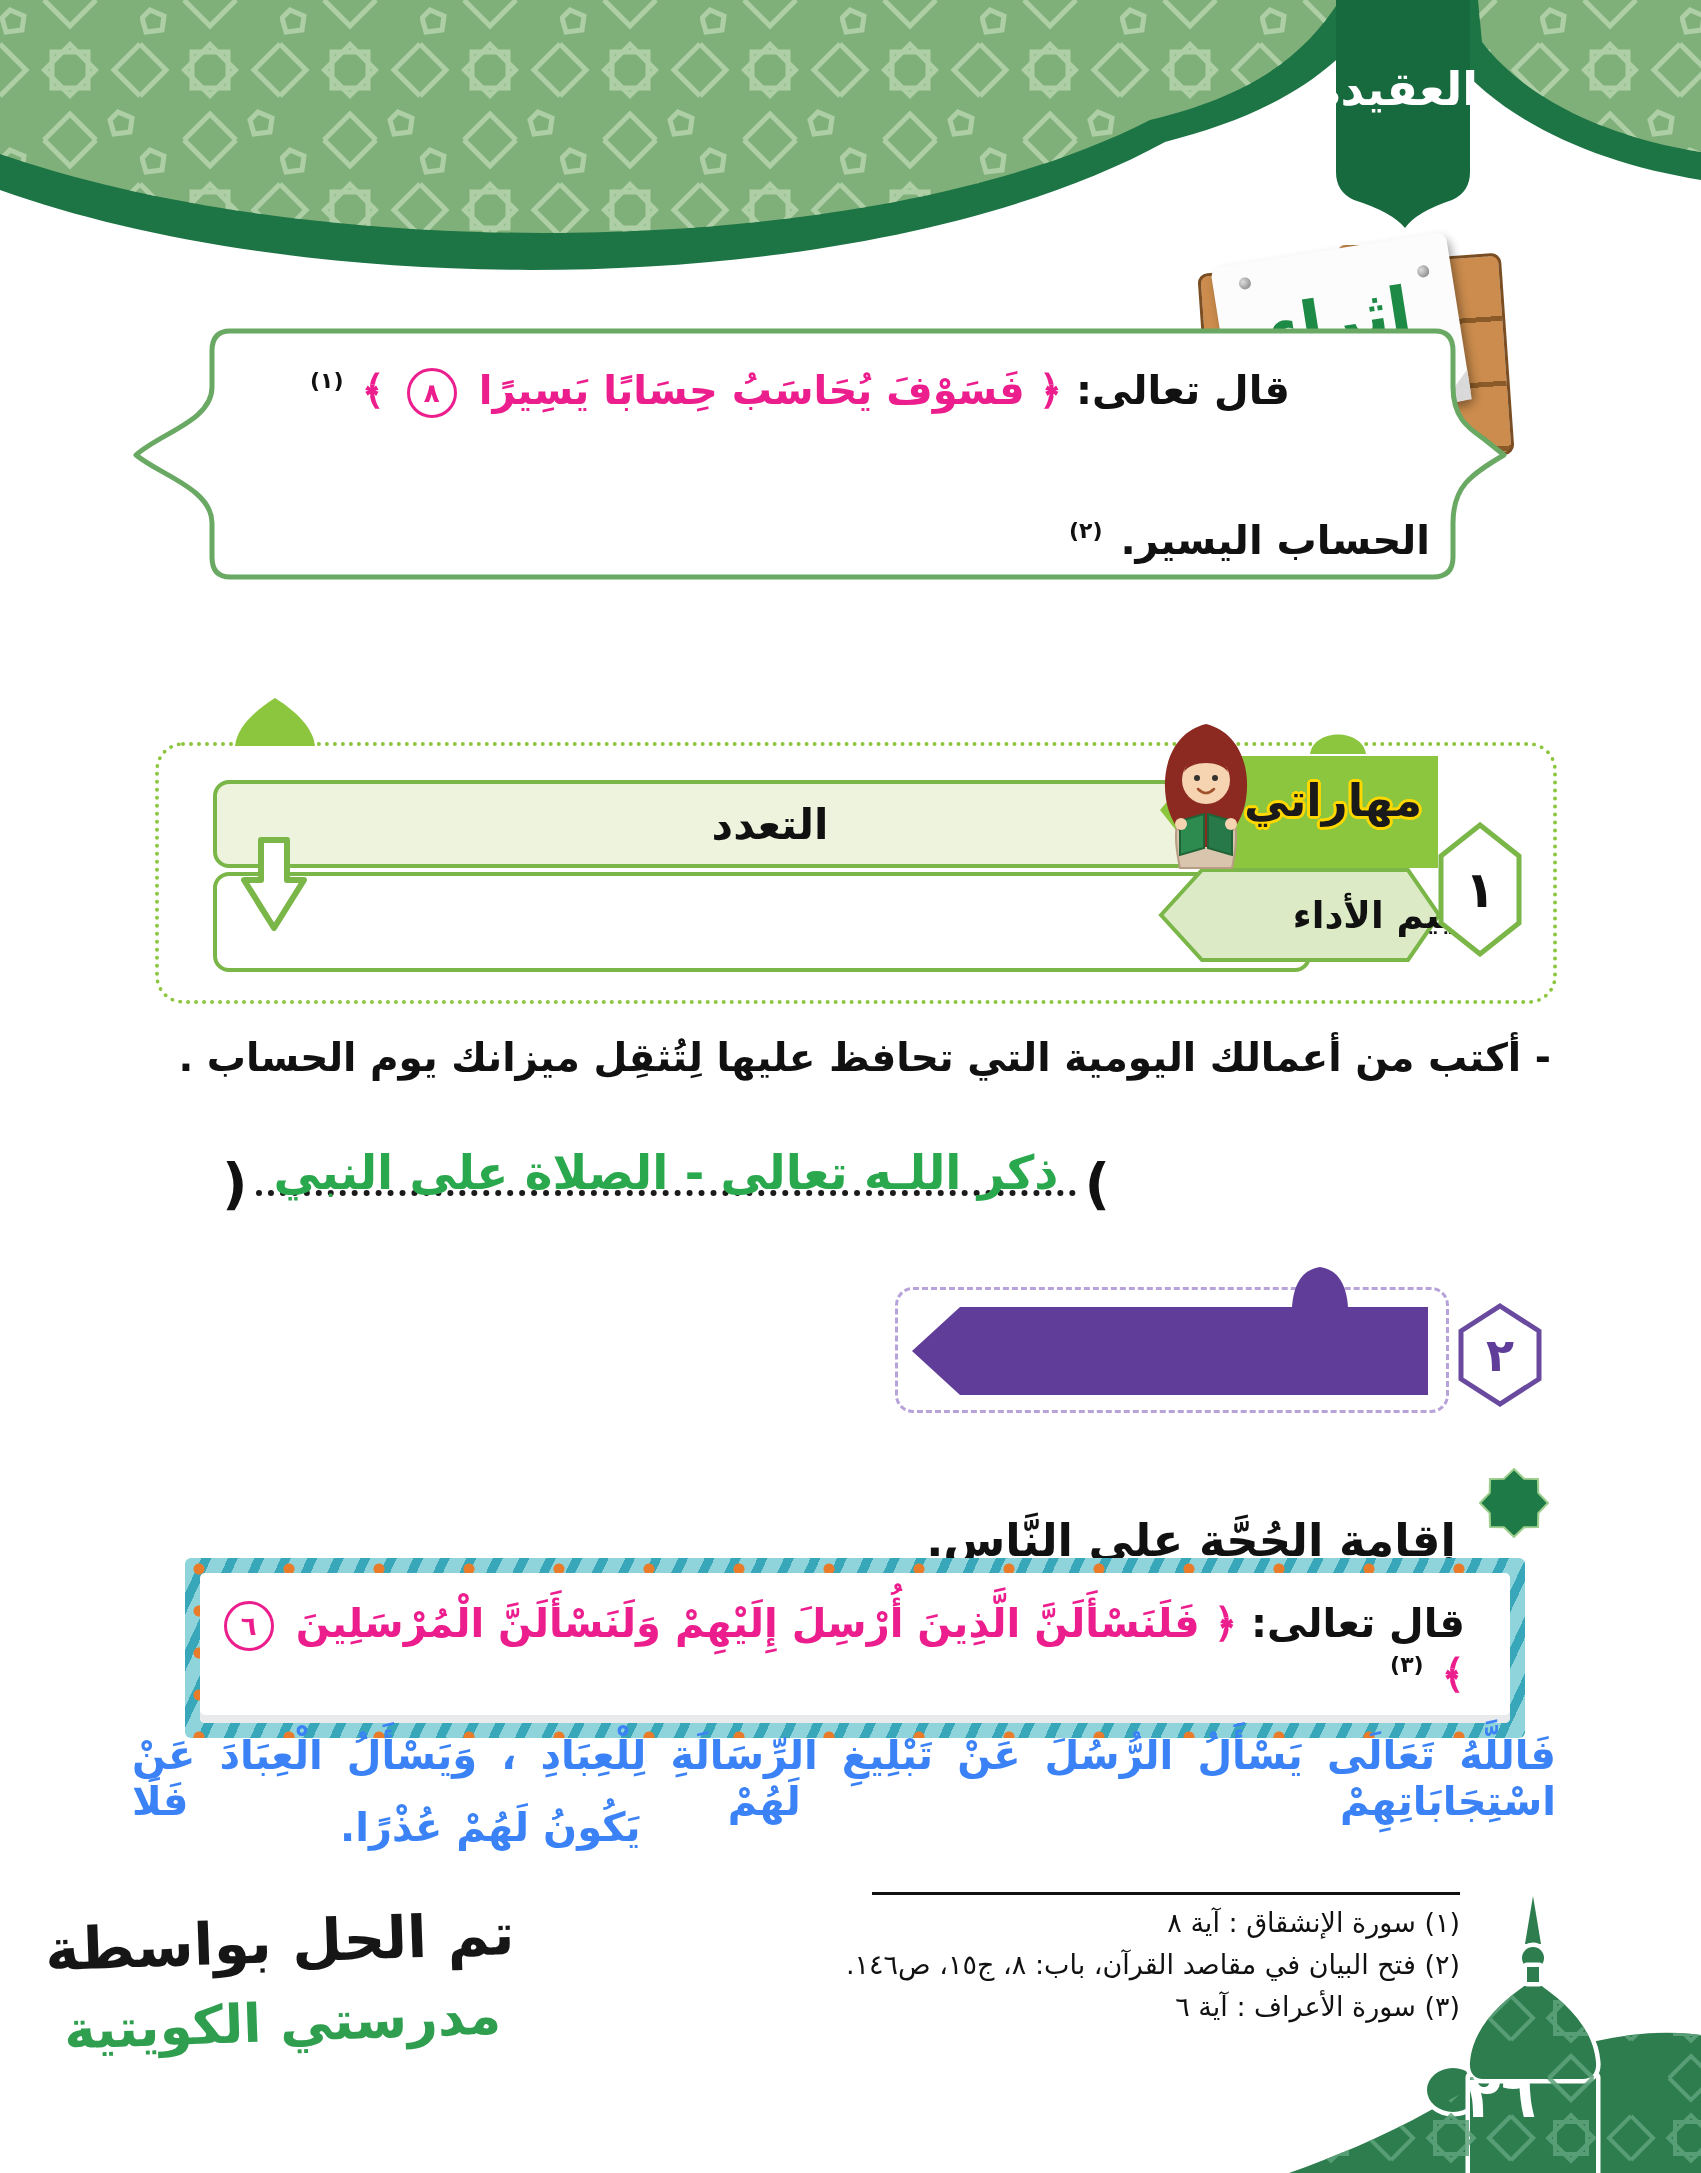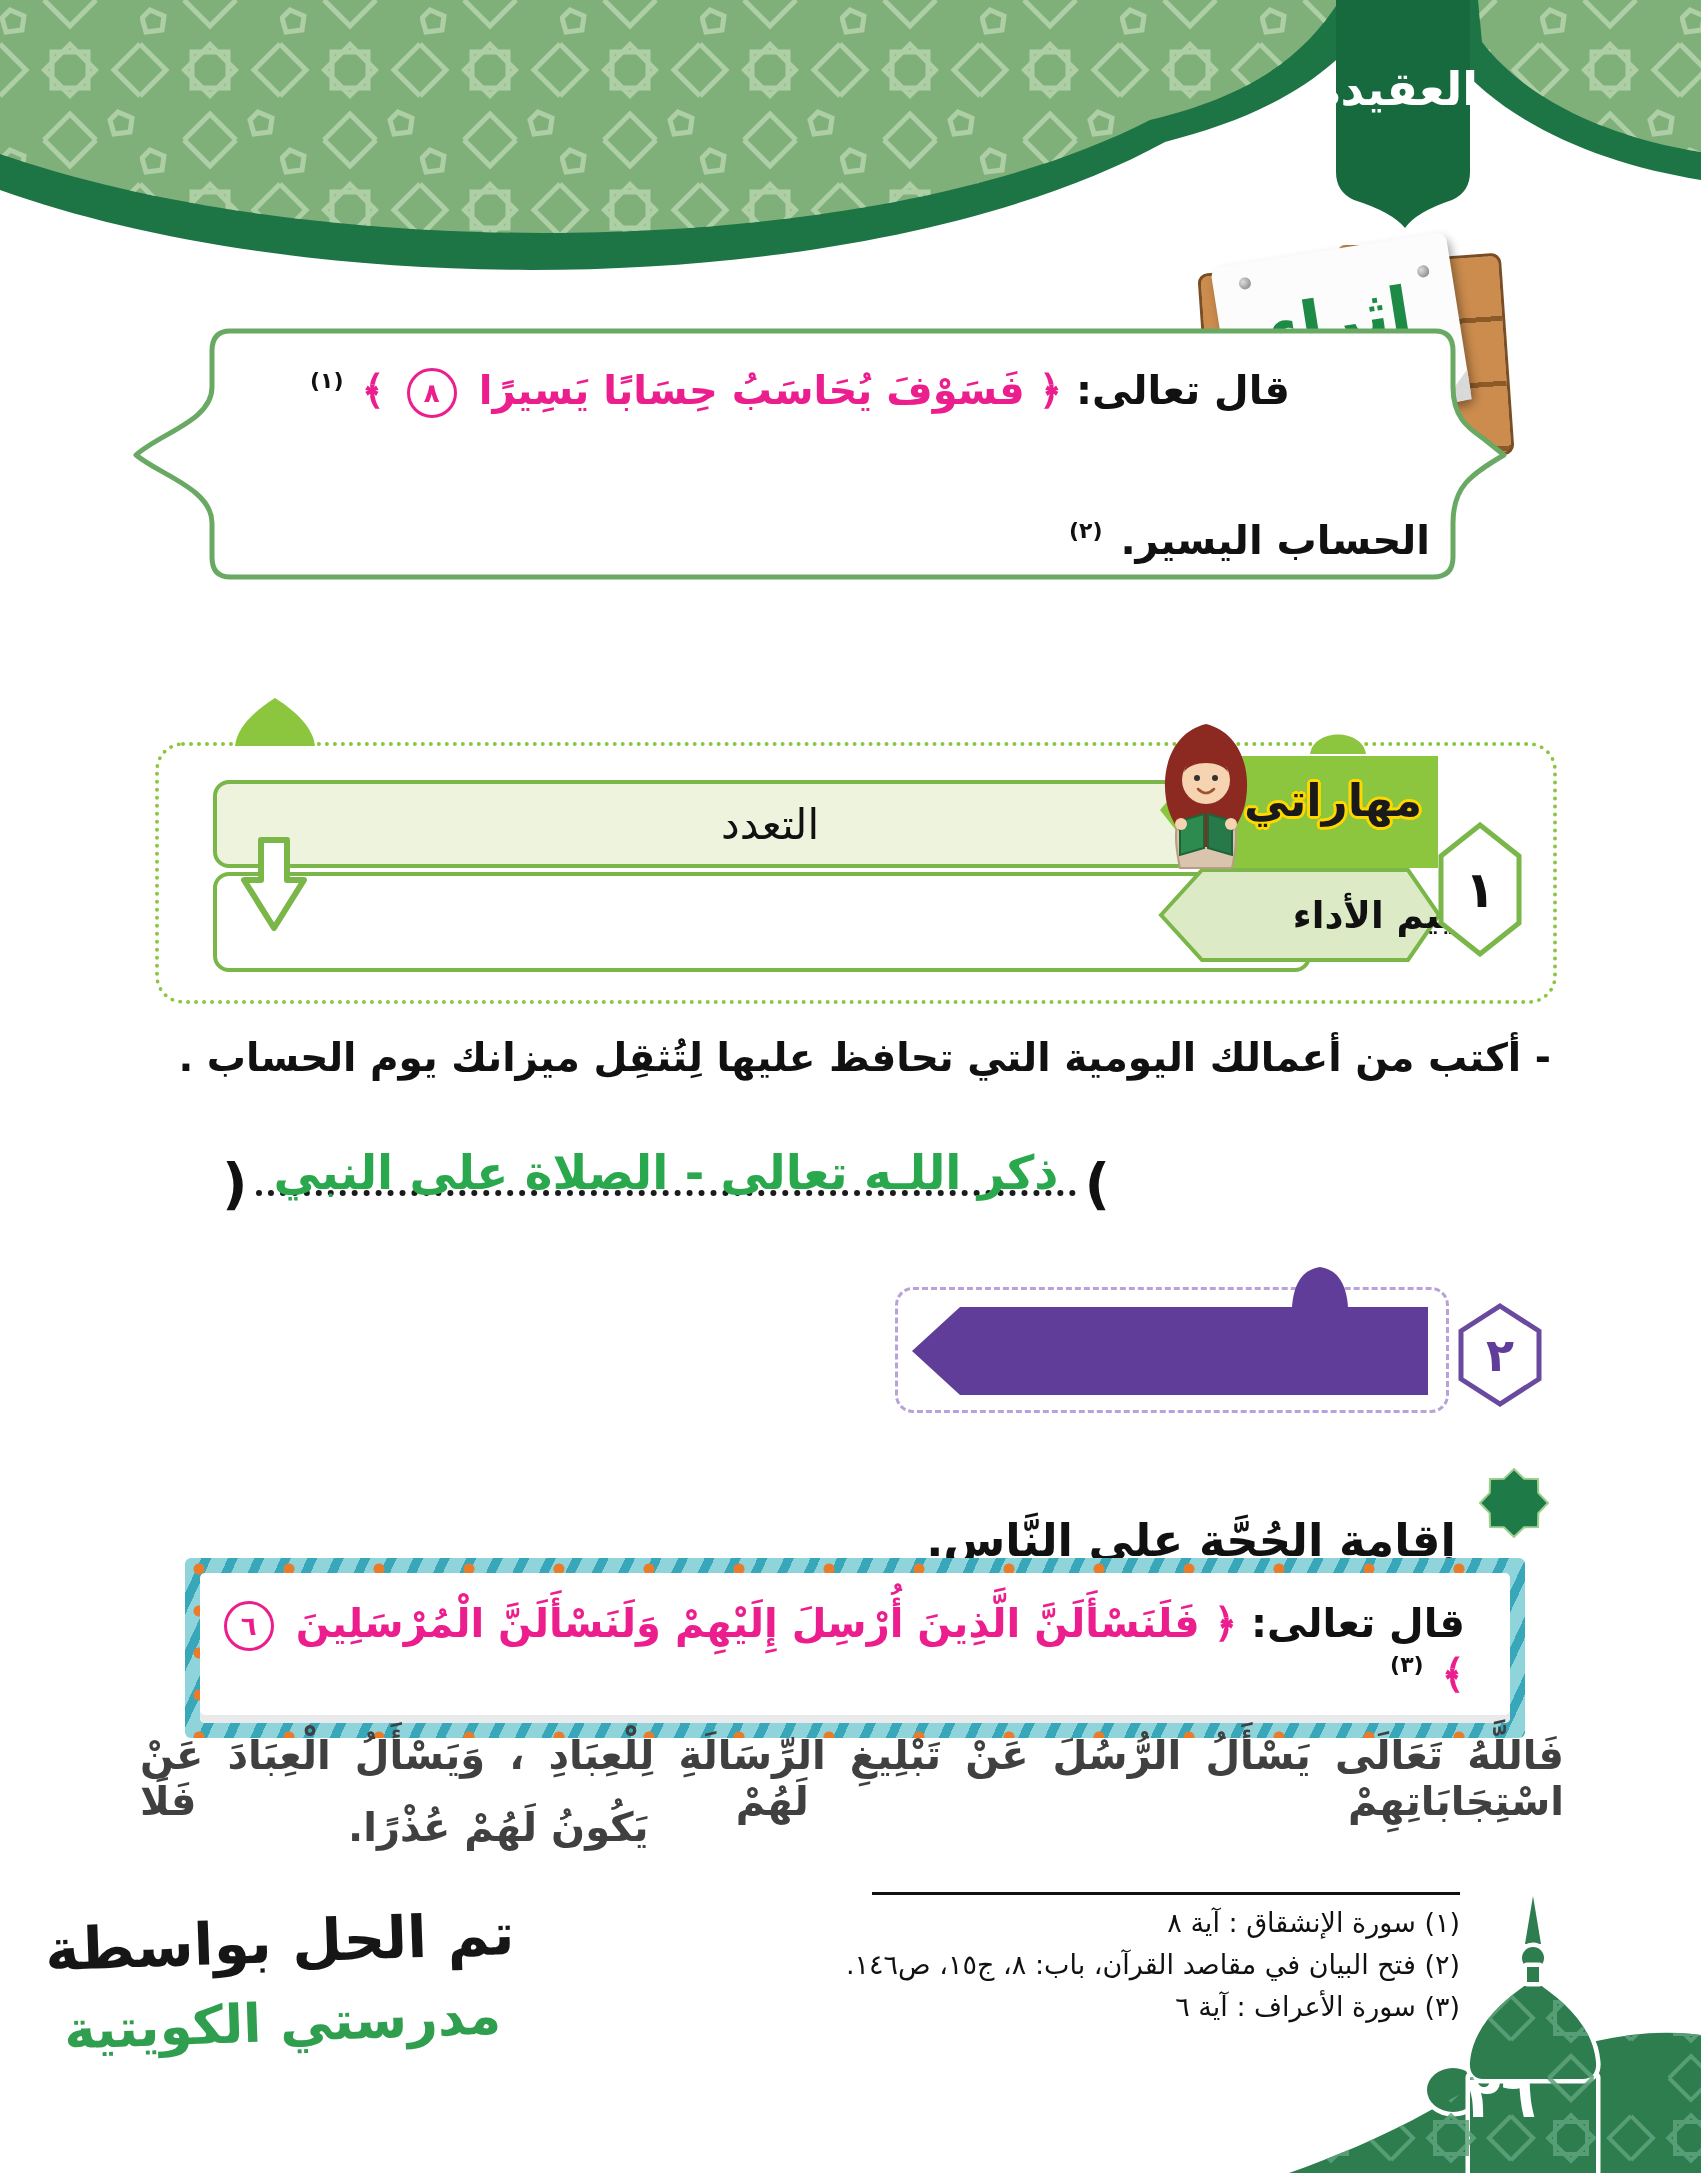--- a/index.html
+++ b/index.html
@@ -45,21 +45,21 @@
   .supref{display:inline-block;font-size:22px;transform:translateY(-16px);color:#111;margin:0 4px;}
 
   
   .skills{position:absolute;left:155px;top:742px;width:1402px;height:262px;}
   .skills-frame{position:absolute;inset:0;border:4px dotted #8cc63e;border-radius:28px;}
   .dome-left{position:absolute;left:60px;top:-48px;width:120px;height:52px;}
   .row-bar{position:absolute;left:58px;width:1090px;border:4px solid #7ab648;border-radius:16px;}
   .row1{top:38px;height:80px;background:#edf3dc;}
   .row2{top:130px;height:92px;background:#fff;}
   .row1-label{position:absolute;inset:0;display:flex;align-items:center;justify-content:center;
-    font-size:42px;font-weight:normal;color:#111;margin-left:16px;}
+    font-size:42px;font-weight:bold;color:#111;margin-left:16px;}
   .arrow-down{position:absolute;left:86px;top:94px;width:66px;height:100px;z-index:3;}
   .maharati{position:absolute;left:1003px;top:-12px;width:285px;height:140px;z-index:4;}
   .maharati-label{position:absolute;left:78px;top:48px;width:200px;text-align:center;
     font-size:45px;font-weight:bold;color:#1a1a1a;
     text-shadow:-2px -2px 0 #ffd800,2px -2px 0 #ffd800,-2px 2px 0 #ffd800,2px 2px 0 #ffd800,
       0 -3px 0 #ffd800,0 3px 0 #ffd800,-3px 0 0 #ffd800,3px 0 0 #ffd800;}
   .girl{position:absolute;left:995px;top:-24px;width:112px;height:155px;z-index:5;}
   .taqyim{position:absolute;left:1003px;top:122px;width:285px;height:102px;z-index:4;}
   .taqyim-label{position:absolute;inset:0;display:flex;align-items:center;justify-content:center;
     font-size:37px;font-weight:bold;color:#111;padding-right:20px;}
@@ -99,21 +99,21 @@
       radial-gradient(circle at 14px 11px,#e87c2a 5px,rgba(0,0,0,0) 6px),
       repeating-linear-gradient(115deg,rgba(47,162,182,0) 0 15px,rgba(47,162,182,.9) 15px 24px);
     background-size:90px 42px,auto;}
   .verse-inner{position:absolute;inset:15px;background:#fff;border-radius:5px;
     box-shadow:0 6px 0 #cfd4d6 inset? ,0 0 0 transparent;box-shadow:inset 0 -8px 0 #e8eaec;
     display:flex;align-items:center;}
   .verse-line{width:100%;direction:rtl;text-align:right;padding-right:45px;
     font-size:40px;font-weight:bold;color:#111;}
 
   
-  .explain{position:absolute;left:140px;top:1732px;width:1424px;direction:rtl;color:#404040;}
+  .explain{position:absolute;left:132px;top:1732px;width:1424px;direction:rtl;color:#3b82f6;}
   .exp1{font-size:40px;font-weight:bold;text-align:justify;text-align-last:justify;}
   .exp2{position:absolute;left:208px;top:72px;font-size:40px;font-weight:bold;direction:rtl;text-align:center;}
 
   
   .fdivider{position:absolute;left:872px;top:1892px;width:588px;height:3px;background:#111;}
   .footnotes{position:absolute;right:241px;top:1902px;width:860px;direction:rtl;
     text-align:right;font-size:27px;color:#111;line-height:1.55;font-weight:500;}
 
   
   .watermark{position:absolute;left:36px;top:1908px;width:490px;text-align:center;

